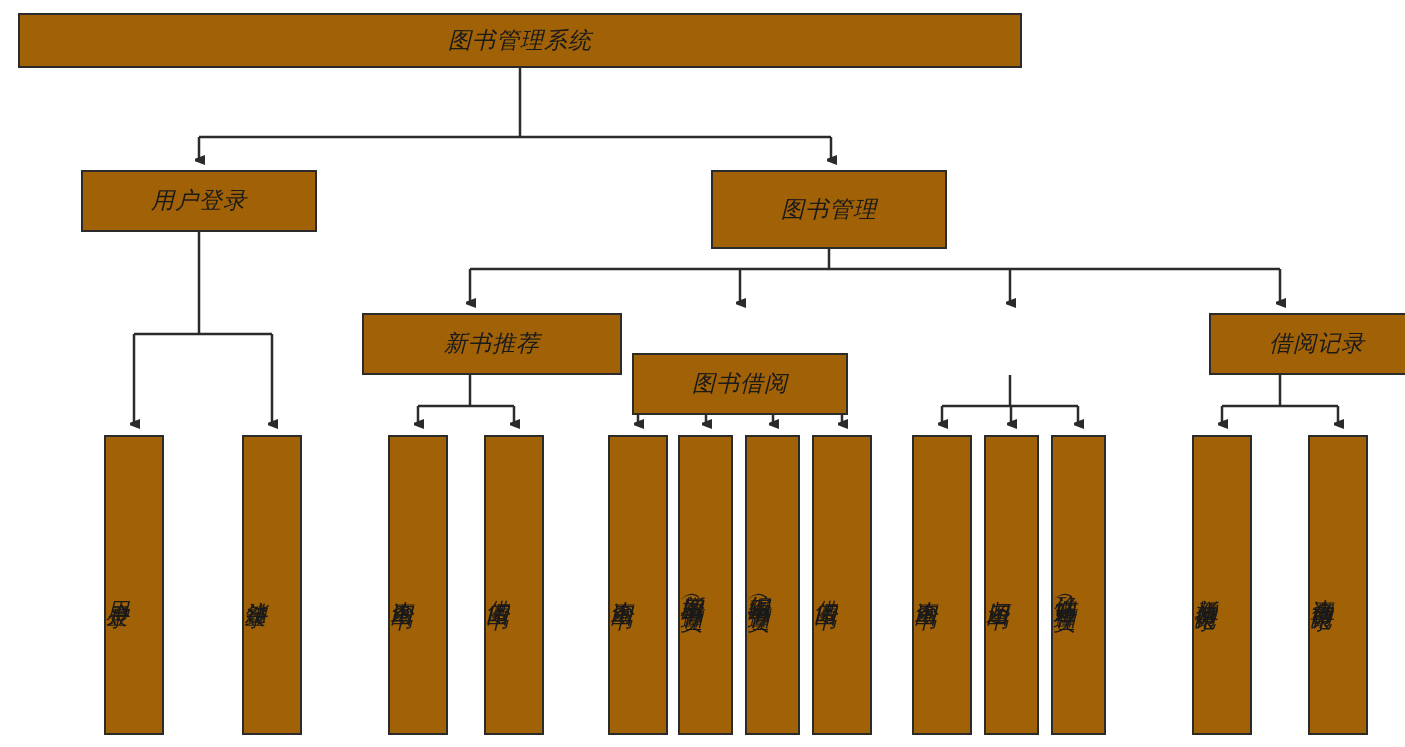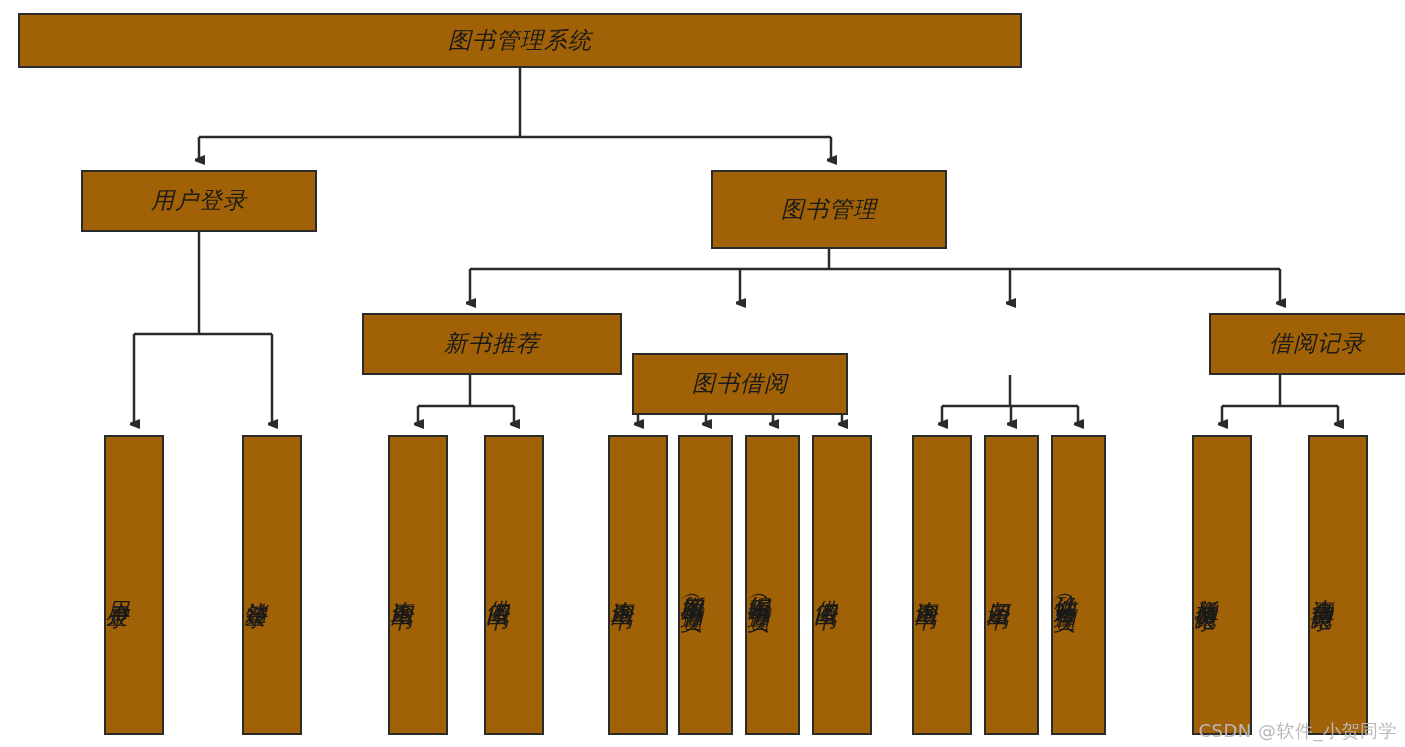--- a/index.html
+++ b/index.html
@@ -177,15 +177,14 @@
   <div class="node leaf" style="left: 1051px; top: 435px; width: 55px; height: 300px;">
     <span class="vtext">确认归还（管理员）</span>
   </div>
   <div class="node leaf" style="left: 1192px; top: 435px; width: 60px; height: 300px;">
     <span class="vtext">新增借阅记录</span>
   </div>
   <div class="node leaf" style="left: 1308px; top: 435px; width: 60px; height: 300px;">
     <span class="vtext">查询借阅记录</span>
   </div>
 
-  <div id="watermark">CSDN @软件_小贺同学</div>
 
 </div>
 
 </body></html>

